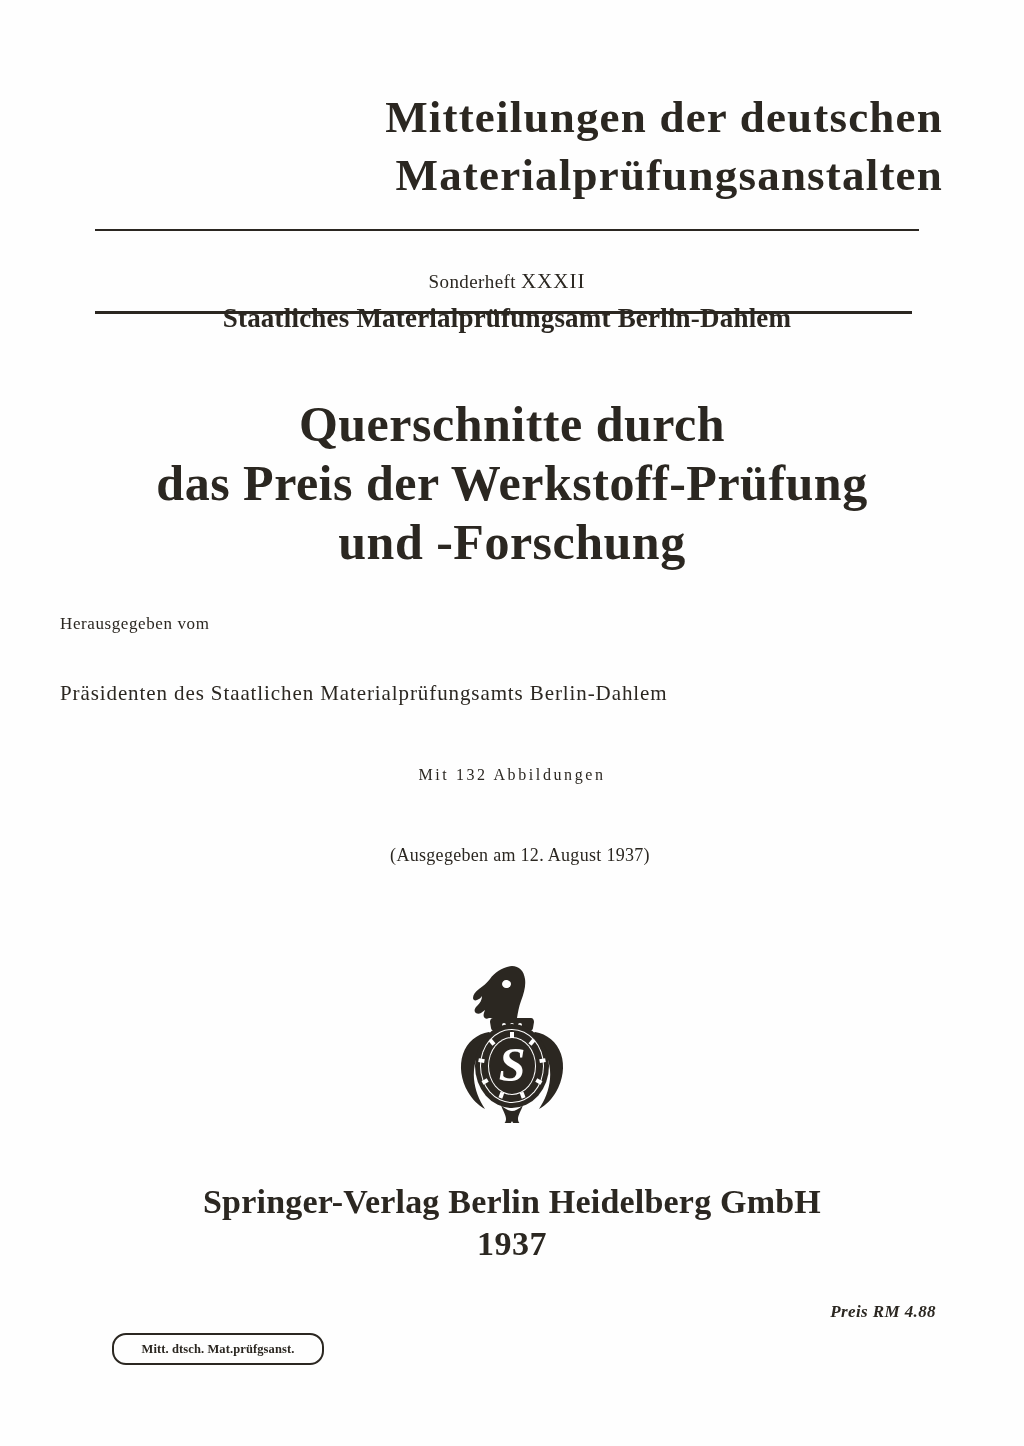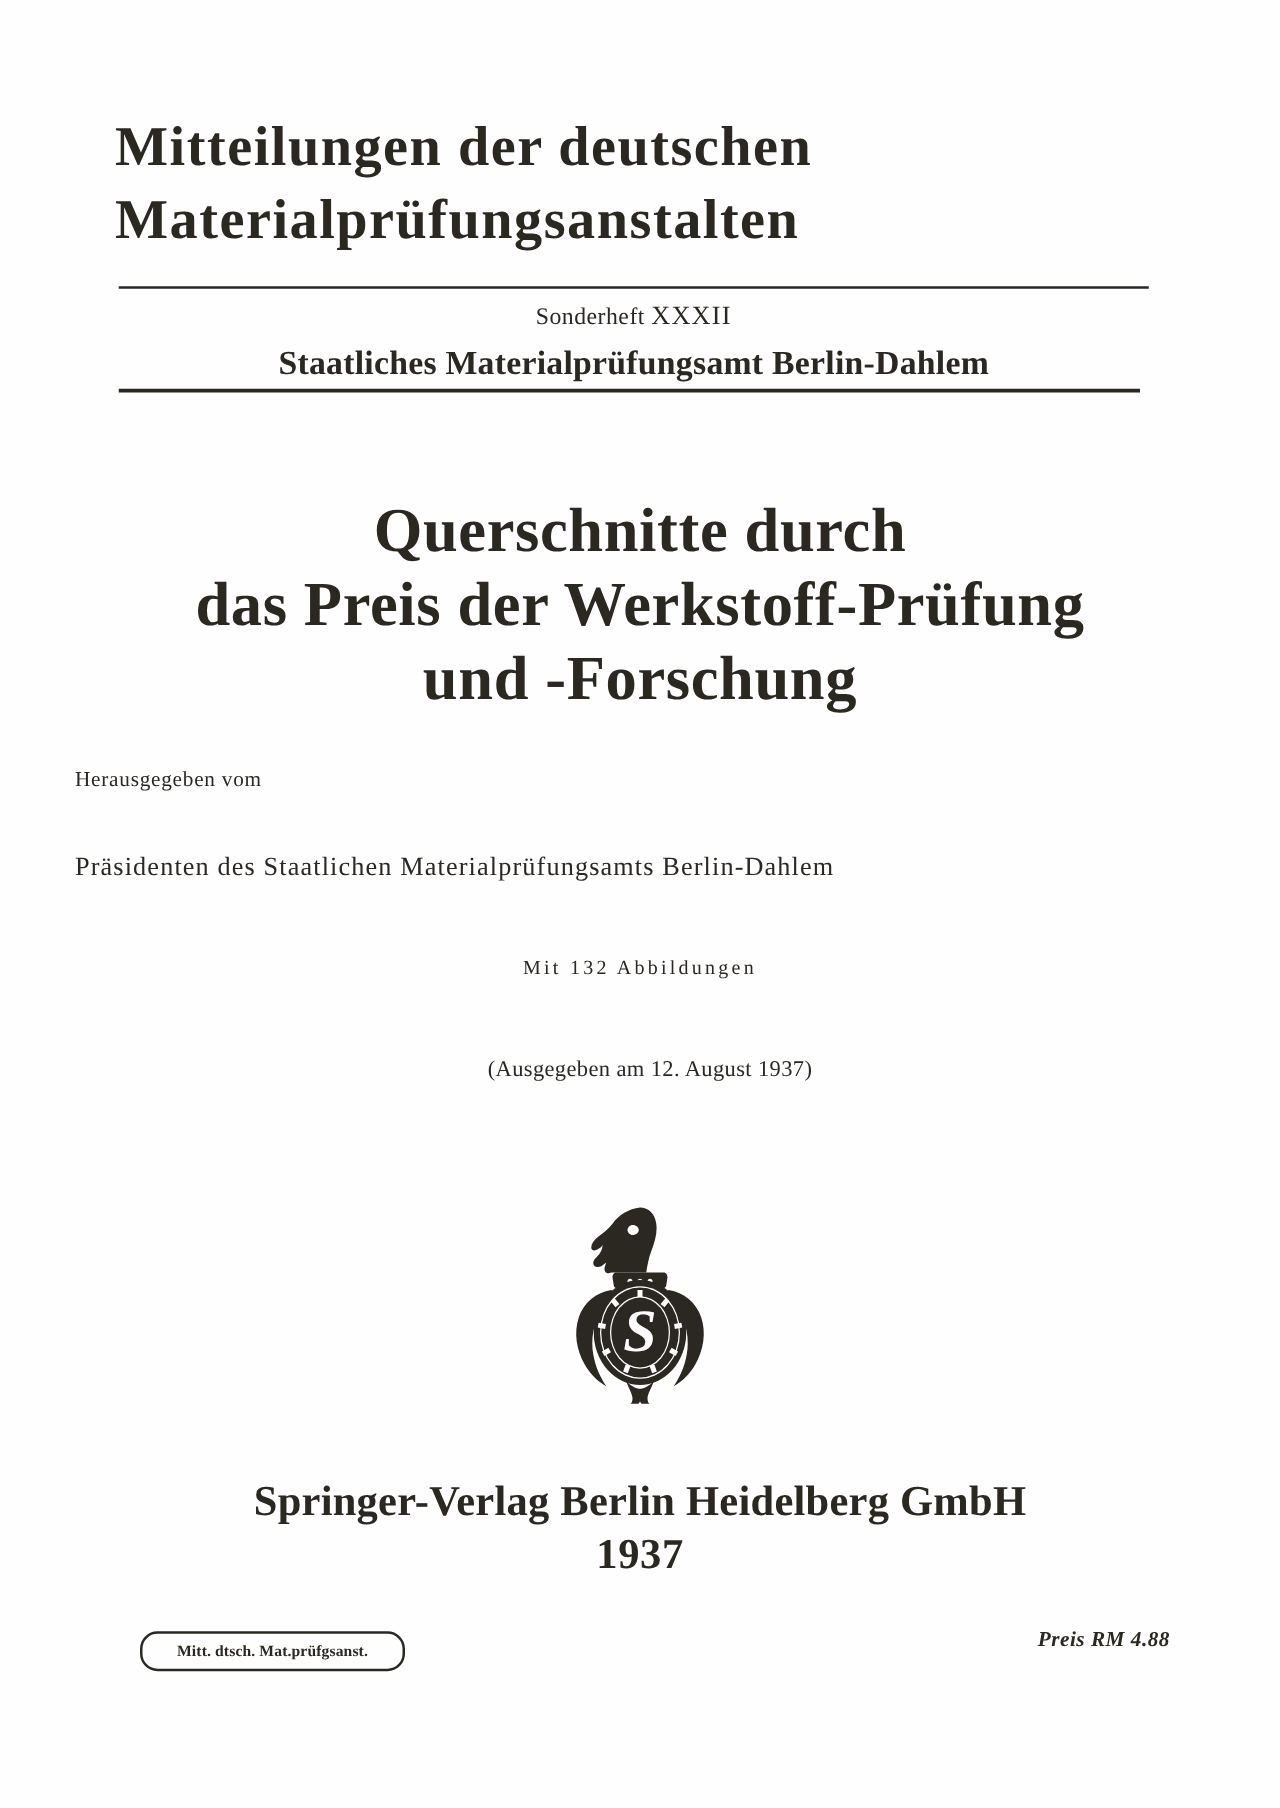--- a/index.html
+++ b/index.html
@@ -18,24 +18,24 @@
 
   .page {
     position: absolute;
     inset: 0;
     background: #fefefe;
   }
 
   
   .masthead {
     position: absolute;
-    left: 92px;
+    left: 109px;
     top: 88px;
     width: 834px;
-    text-align: left;
+    text-align: right;
   }
   .masthead-line {
     font-weight: bold;
     font-size: 45px;
     line-height: 58px;
     letter-spacing: 1.2px;
     white-space: nowrap;
   }
 
   
@@ -61,20 +61,21 @@
     position: absolute;
     left: 95px;
     top: 239px;
     width: 824px;
     text-align: center;
   }
   .series-issue {
     font-size: 19px;
     line-height: 26px;
     letter-spacing: 0.4px;
+    margin-top: 29px;
   }
   .series-issue .roman {
     font-size: 21px;
     letter-spacing: 1px;
     padding-left: 5px;
   }
   .series-office {
     font-weight: bold;
     font-size: 27px;
     line-height: 38px;
@@ -180,21 +181,21 @@
     font-weight: bold;
     font-style: italic;
     font-size: 17px;
     letter-spacing: 0.4px;
   }
 
   
   .stamp {
     position: absolute;
     left: 112px;
-    top: 1305px;
+    top: 1333px;
     width: 208px;
     height: 28px;
     border: 2.5px solid #2b2721;
     border-radius: 14px;
     display: flex;
     align-items: center;
     justify-content: center;
     text-align: right;
   }
   .stamp-text {

